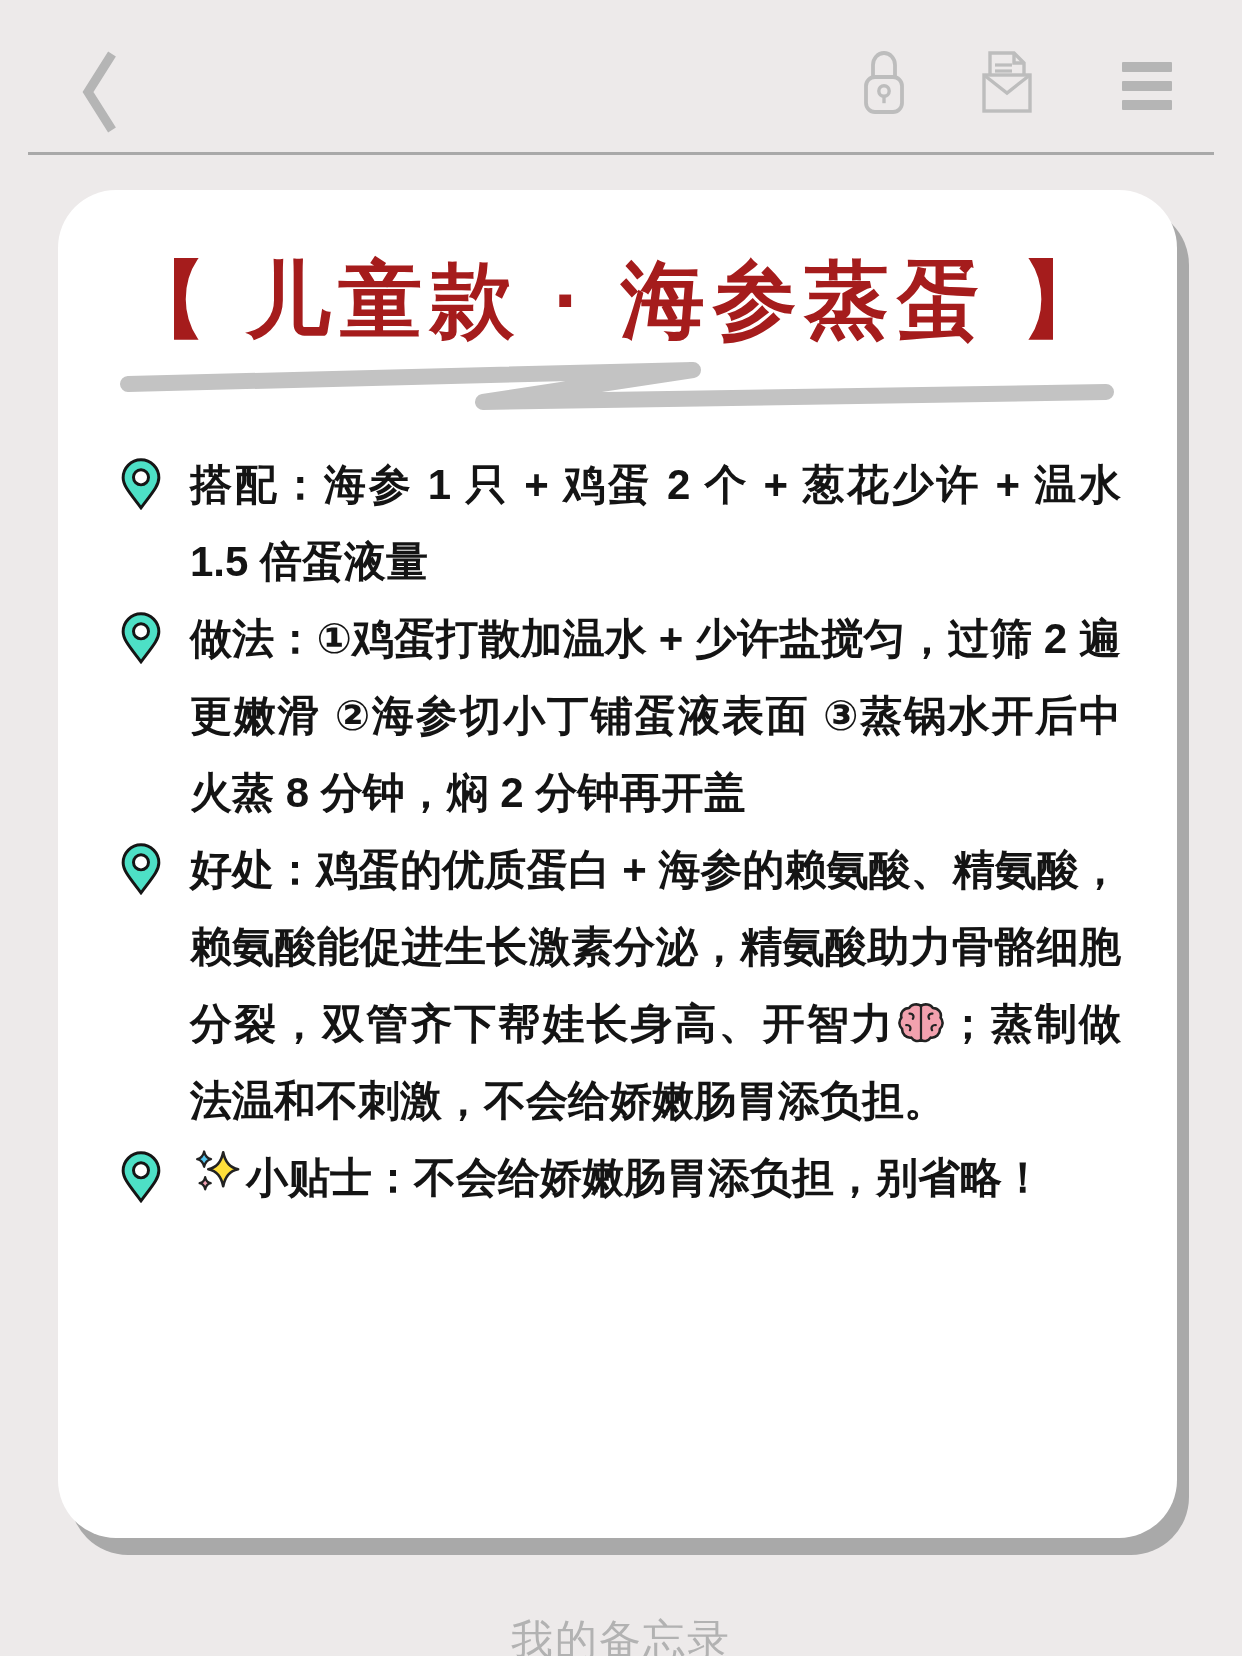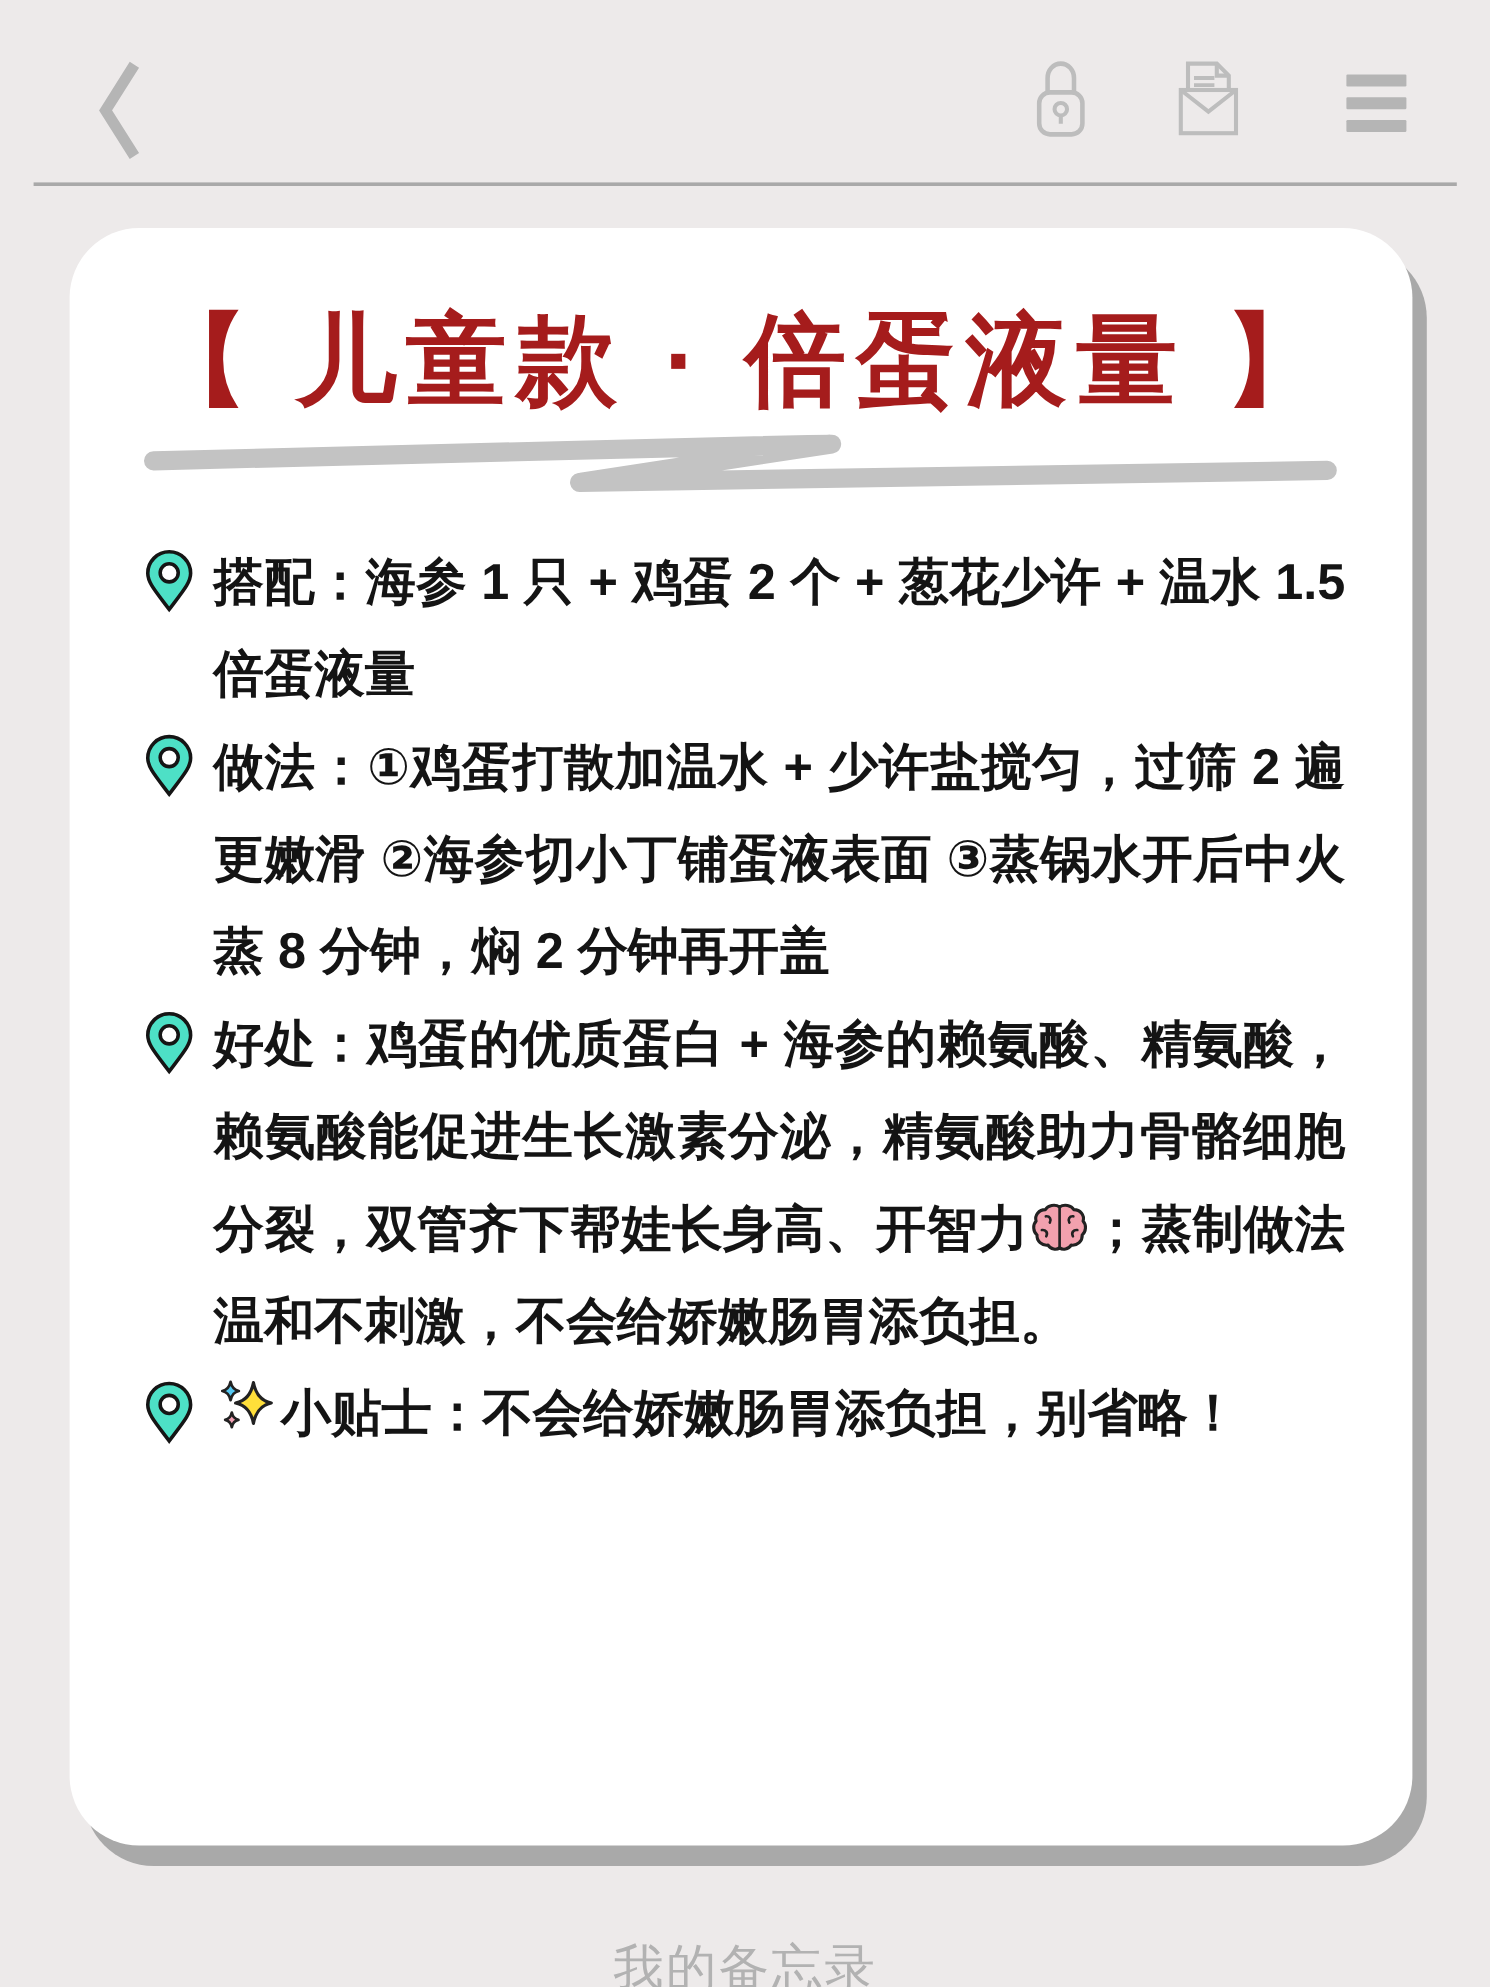--- a/index.html
+++ b/index.html
@@ -26,21 +26,21 @@
   .card-title{
     margin:54px 10px 0 10px;
     text-align:center;
     font-size:84px;font-weight:bold;
     letter-spacing:8px;
     color:var(--accent-red,#a51c1c);
     white-space:nowrap;
   }
   .scribble{display:block;margin:4px auto 0 auto;}
   .list{padding:26px 56px 0 62px;}
-  .item{display:flex;align-items:flex-start;gap:16px;}
+  .item{display:flex;align-items:flex-start;gap:28px;}
   .pin{flex:none;margin-top:11px;}
   .item-text{
     margin:0;flex:1;
     font-size:42px;line-height:77px;font-weight:600;
     color:#141414;
     text-align:justify;
   }
   .inline-emoji{vertical-align:-7px;margin:0 2px;}
   .footer{
     position:absolute;left:0;top:1612px;width:1242px;
@@ -74,21 +74,21 @@
   <div class="icon-btn menu-btn">
     <div class="bar"></div>
     <div class="bar"></div>
     <div class="bar"></div>
   </div>
 </div>
 
 <div class="divider"></div>
 
 <div class="card">
-  <div class="card-title">【 儿童款 · 倍蛋液量 】</div>
+  <div class="card-title">【 儿童款 · 海参蒸蛋 】</div>
 
   <svg class="scribble" width="1000" height="58" viewBox="0 0 1000 58">
     <path d="M10 22 L575 8 L365 40 L988 30" fill="none" stroke="#c3c3c3" stroke-width="16" stroke-linecap="round" stroke-linejoin="round"></path>
   </svg>
 
   <div class="list">
 
     <div class="item">
       <svg class="pin" width="42" height="54" viewBox="0 0 24 30">
         <path d="M12 1.2 C6.3 1.2 1.8 5.8 1.8 11.4 C1.8 15.8 5.2 19.6 12 28.6 C18.8 19.6 22.2 15.8 22.2 11.4 C22.2 5.8 17.7 1.2 12 1.2 Z" fill="#4de0c6" stroke="#151515" stroke-width="1.7"></path>

